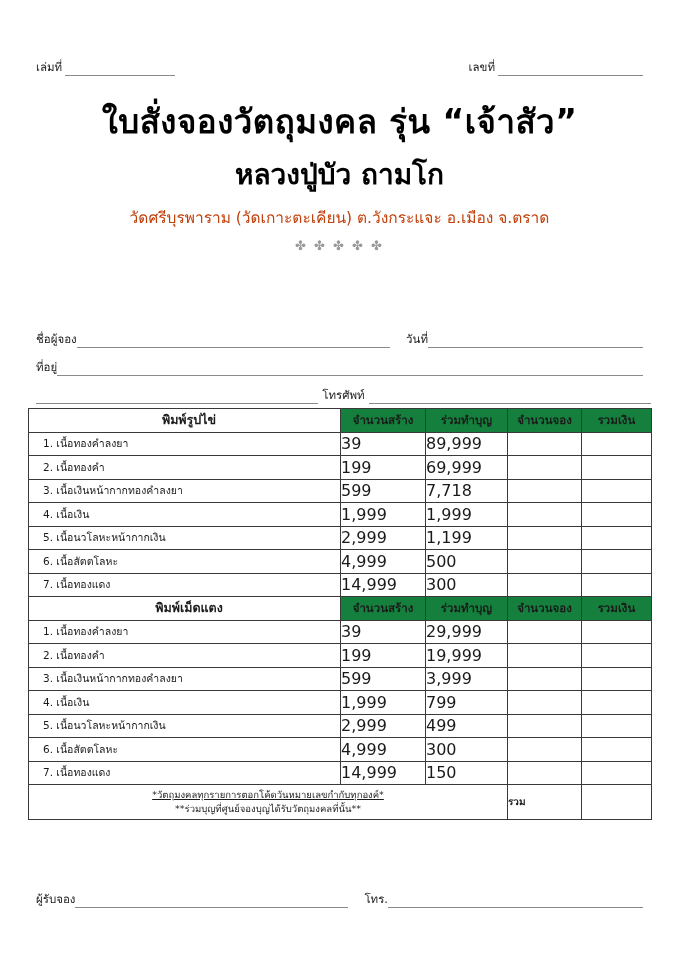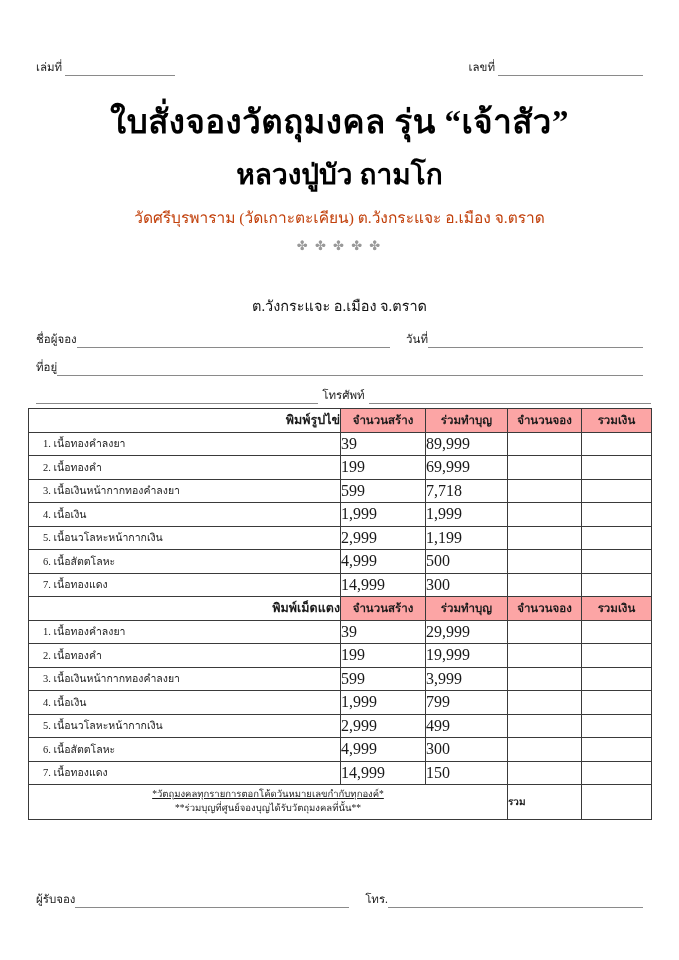--- a/index.html
+++ b/index.html
@@ -14,21 +14,20 @@
     color: #1a1a1a;
     position: relative;
     overflow: hidden;
   }
   .page {
     position: relative;
     width: 679px;
     height: 960px;
     padding: 11px;
     box-sizing: border-box;
-    font-family: Liberation Serif, serif;
   }
 
   
   .top-row {
     position: absolute;
     top: 58px;
     left: 36px;
     right: 36px;
     display: flex;
     justify-content: space-between;
@@ -153,27 +152,27 @@
   table.order th, table.order td {
     border: 1px solid #3a3a3a;
     padding: 0;
     height: 22.5px;
     vertical-align: middle;
   }
   .hdr-cell {
     font-weight: bold;
     font-size: 11.5px;
     text-align: center;
-    background: #fca5a5;
+    background: #15803d;
     height: 28px;
   }
   .hdr-left {
     font-weight: bold;
     font-size: 12.5px;
-    text-align: right;
+    text-align: center;
     padding-left: 9px !important;
     height: 28px;
   }
   td.item {
     text-align: left;
     padding-left: 14px !important;
     font-size: 10.5px;
     margin-left: 24px;
   }
   td.num {
@@ -223,21 +222,20 @@
     <div class="field-inline">
       <span class="lbl">เลขที่</span>
       <span class="dotline w-right"></span>
     </div>
   </div>
 
   <div class="title-1">ใบสั่งจองวัตถุมงคล รุ่น “เจ้าสัว”</div>
   <div class="title-2">หลวงปู่บัว ถามโก</div>
   <div class="subtitle">วัดศรีบุรพาราม (วัดเกาะตะเคียน) ต.วังกระแจะ อ.เมือง จ.ตราด</div>
   <div class="ornament">✤ ✤ ✤ ✤ ✤</div>
-  <div class="purpose-2">ต.วังกระแจะ อ.เมือง จ.ตราด</div>
 
   <div class="form-row row-addr">
     <span class="lbl">ที่อยู่</span>
     <span class="dotline grow"></span>
   </div>
 
   <div class="form-row row-name">
     <span class="lbl">ชื่อผู้จอง</span>
     <span class="dotline grow"></span>
     <span class="gap"></span>

